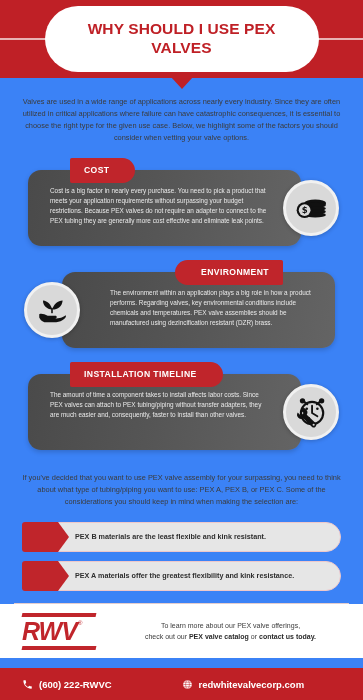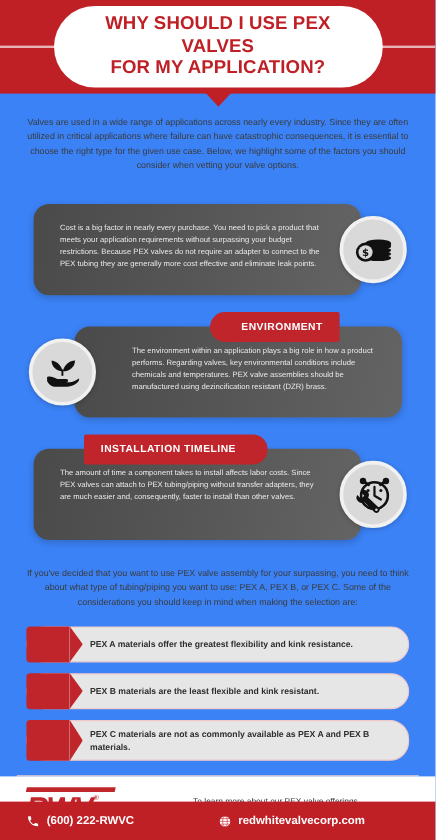--- a/index.html
+++ b/index.html
@@ -190,31 +190,31 @@
   <div class="header">
     <div class="hdr-arrow left">
         <span class="tip"></span>
       </div>
     <div class="hdr-arrow right">
         <span class="tip"></span>
       </div>
     <div class="title-pill">
       <div class="title-text">
         <span>WHY SHOULD I USE PEX VALVES</span><br>
-        <span>FOR MY APPLICATION?</span>
       </div>
     </div>
     <div class="hdr-notch"></div>
   </div>
 
   <div class="body-wrap">
 
     <p class="intro">Valves are used in a wide range of applications across nearly every industry. Since they are often utilized in critical applications where failure can have catastrophic consequences, it is essential to choose the right type for the given use case. Below, we highlight some of the factors you should consider when vetting your valve options.</p>
 
     <div class="feature">
+      <div class="tab left-tab">COST</div>
       <div class="card icon-right">
         <div class="card-text">Cost is a big factor in nearly every purchase. You need to pick a product that meets your application requirements without surpassing your budget restrictions. Because PEX valves do not require an adapter to connect to the PEX tubing they are generally more cost effective and eliminate leak points.</div>
       </div>
       <div class="circ at-right">
         <svg viewBox="0 0 64 64" aria-hidden="true">
           <ellipse cx="40" cy="22" rx="20" ry="6" fill="#111"></ellipse>
           <rect x="20" y="22" width="40" height="4" fill="#111"></rect>
           <ellipse cx="40" cy="27" rx="20" ry="5" fill="#111"></ellipse>
           <ellipse cx="40" cy="33" rx="20" ry="5" fill="#111"></ellipse>
           <ellipse cx="40" cy="39" rx="20" ry="5" fill="#111"></ellipse>
@@ -262,29 +262,25 @@
           <circle cx="37" cy="56" r="2" fill="#d9d9d9"></circle>
         </svg>
       </div>
     </div>
 
     <p class="midpara">If you've decided that you want to use PEX valve assembly for your surpassing, you need to think about what type of tubing/piping you want to use: PEX A, PEX B, or PEX C. Some of the considerations you should keep in mind when making the selection are:</p>
 
     <div class="bullets">
       <div class="bullet">
         <span class="flag"></span>
-        <span class="bullet-text">PEX A materials offer the greatest flexibility and kink resistance.</span>
+        <span class="bullet-text">PEX B materials are the least flexible and kink resistant.</span>
       </div>
       <div class="bullet">
         <span class="flag"></span>
-        <span class="bullet-text">PEX B materials are the least flexible and kink resistant.</span>
-      </div>
-      <div class="bullet">
-        <span class="flag"></span>
-        <span class="bullet-text">PEX C materials are not as commonly available as PEX A and PEX B materials.</span>
+        <span class="bullet-text">PEX A materials offer the greatest flexibility and kink resistance.</span>
       </div>
     </div>
   </div>
 
   <div class="footer-sep"></div>
 
   <div class="footer">
     <div class="logo">
       <div class="logo-bar top"></div>
       <div class="logo-row">

